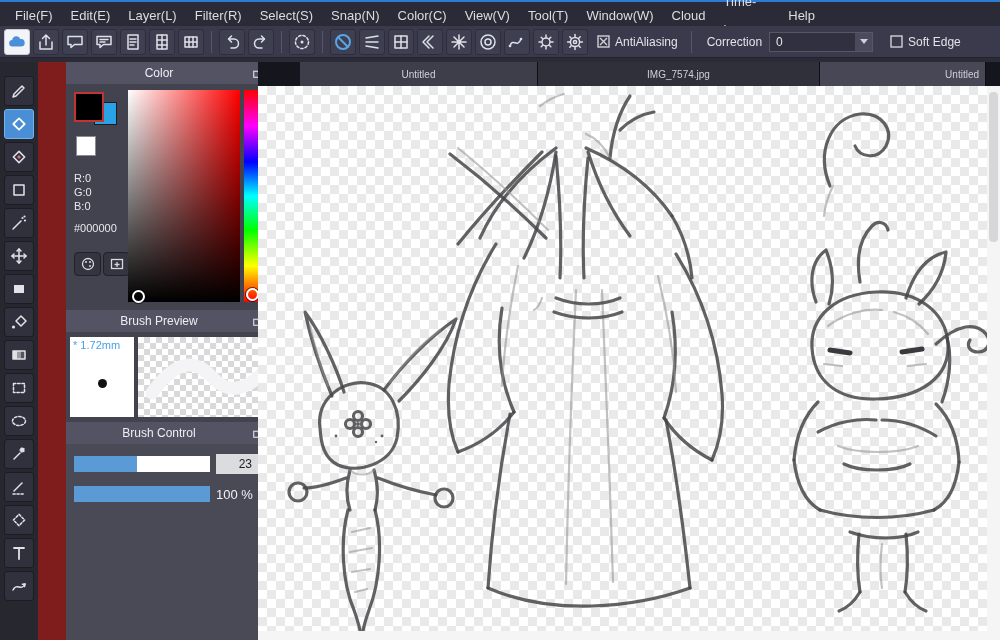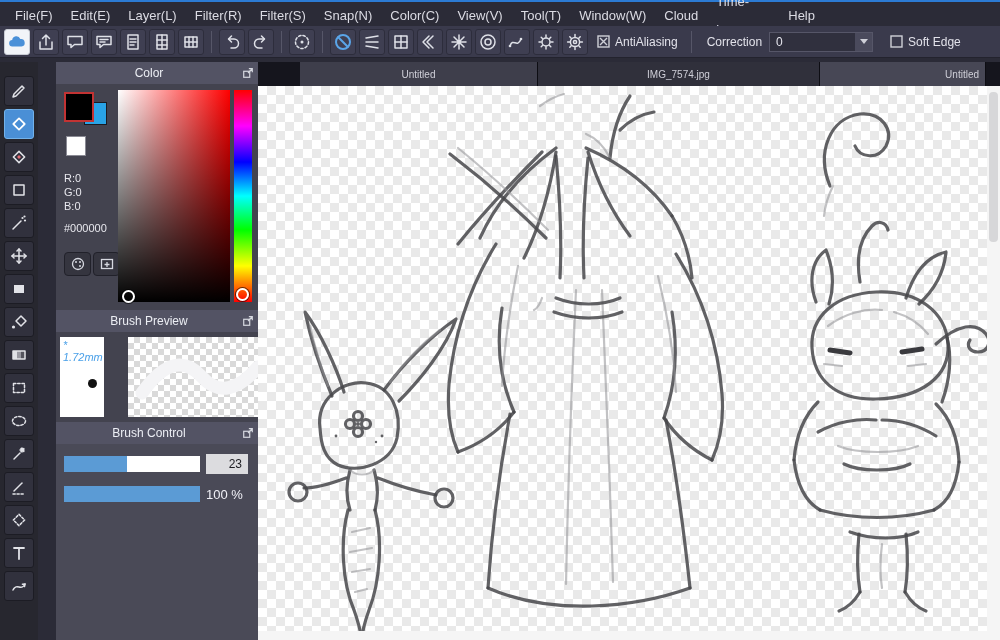--- a/index.html
+++ b/index.html
@@ -27,41 +27,41 @@
   .dd-arrow{width:0;height:0;border-left:4px solid transparent;border-right:4px solid transparent;border-top:5px solid #cfd0d8;}
 
   
   .toolcol{position:absolute;left:0;top:62px;width:38px;height:578px;background:#27272f;display:flex;flex-direction:column;align-items:center;padding-top:14px;gap:3px;box-sizing:border-box;}
   .tool{width:30px;height:30px;background:#31313d;border:1px solid #1c1c24;border-radius:3px;display:flex;align-items:center;justify-content:center;box-sizing:border-box;flex:none;}
   .tool svg{stroke:#e2e3e8;fill:none;stroke-width:1.5;stroke-linecap:round;stroke-linejoin:round;}
   .tool.selected{background:#4a8fd6;border-color:#73b2ea;}
   .tool.selected svg{stroke:#ffffff;stroke-width:1.8;}
 
   
-  .sidepanels{position:absolute;left:56px;top:62px;width:220px;height:578px;background:#7f1d1d;}
+  .sidepanels{position:absolute;left:38px;top:62px;width:220px;height:578px;background:#7f1d1d;padding-left:28px;}
   .phead{height:22px;background:#5353644;background:#535364;display:flex;align-items:center;padding:0 5px;box-sizing:border-box;}
   .phead .ptitle{flex:1;text-align:center;color:#eceef4;font-size:12px;}
   .phead svg{stroke:#d6d8e0;fill:none;stroke-width:1.4;margin-left:5px;}
   .pcontent{background:#43434f;position:relative;}
 
   
   .swatch-fg{position:absolute;left:8px;top:8px;width:26px;height:26px;background:#000;border:2px solid #c23333;z-index:2;}
   .swatch-bg{position:absolute;left:28px;top:18px;width:21px;height:21px;background:#29a3e6;border:1px solid #1b1b22;z-index:1;}
   .swatch-sub{position:absolute;left:10px;top:52px;width:18px;height:18px;background:#fff;border:1px solid #8a8a94;}
   .rgbtxt{position:absolute;left:8px;color:#e8e8ee;font-size:11px;}
   .palbtn{position:absolute;width:25px;height:22px;background:#35353f;border:1px solid #21212a;border-radius:4px;display:flex;align-items:center;justify-content:center;}
   .palbtn svg{stroke:#d6d8e0;fill:none;stroke-width:1.3;}
   .svbox{position:absolute;left:62px;top:6px;width:112px;height:212px;background:linear-gradient(to bottom,rgba(0,0,0,0),#000),linear-gradient(to right,#fff,#f00);}
   .sv-cursor{position:absolute;left:4px;top:200px;width:9px;height:9px;border:2px solid #fff;border-radius:50%;box-shadow:0 0 0 1px rgba(0,0,0,.6);}
   .huebar{position:absolute;left:178px;top:6px;width:18px;height:212px;background:linear-gradient(to bottom,#f00 0%,#f0f 17%,#00f 34%,#0ff 50%,#0f0 66%,#ff0 83%,#f00 100%);}
   .hue-cursor{position:absolute;left:2px;top:198px;width:9px;height:9px;border:2px solid #fff;border-radius:50%;box-shadow:0 0 0 1px rgba(0,0,0,.6);}
 
   
   .bp-size{position:absolute;left:3px;top:2px;color:#4aa0e8;font-size:11px;}
-  .bp-left{position:absolute;left:4px;top:5px;width:44px;height:80px;background:#fff;font-style:italic;}
+  .bp-left{position:absolute;left:4px;top:5px;width:64px;height:80px;background:#fff;}
   .bp-dot{position:absolute;left:28px;top:42px;width:9px;height:9px;border-radius:50%;background:#111;}
   .bp-right{position:absolute;left:72px;top:5px;width:144px;height:80px;background:repeating-conic-gradient(#d9d9d9 0% 25%,#fff 0% 50%) 0 0/12px 12px;}
 
   
   .slider{position:absolute;height:16px;background:#fff;overflow:hidden;}
   .slider .fill{position:absolute;left:0;top:0;bottom:0;background:#5b9bd5;}
   .valbox{position:absolute;width:42px;height:20px;background:#dcdcdf;color:#1d1d22;font-size:12px;display:flex;align-items:center;justify-content:flex-end;padding-right:6px;box-sizing:border-box;}
   .pcttxt{position:absolute;color:#f0f0f6;font-size:13px;}
 
   
@@ -87,21 +87,21 @@
 <body>
 
 <div class="app">
   <div class="top-accent"></div>
 
   <div class="menubar">
     <span class="menu-item">File(F)</span>
     <span class="menu-item">Edit(E)</span>
     <span class="menu-item">Layer(L)</span>
     <span class="menu-item">Filter(R)</span>
-    <span class="menu-item">Filter(S)</span>
+    <span class="menu-item">Select(S)</span>
     <span class="menu-item">Snap(N)</span>
     <span class="menu-item">Color(C)</span>
     <span class="menu-item">View(V)</span>
     <span class="menu-item">Tool(T)</span>
     <span class="menu-item">Window(W)</span>
     <span class="menu-item">Cloud</span>
     <span class="menu-item">Time-lapse</span>
     <span class="menu-item">Help</span>
   </div>
 

